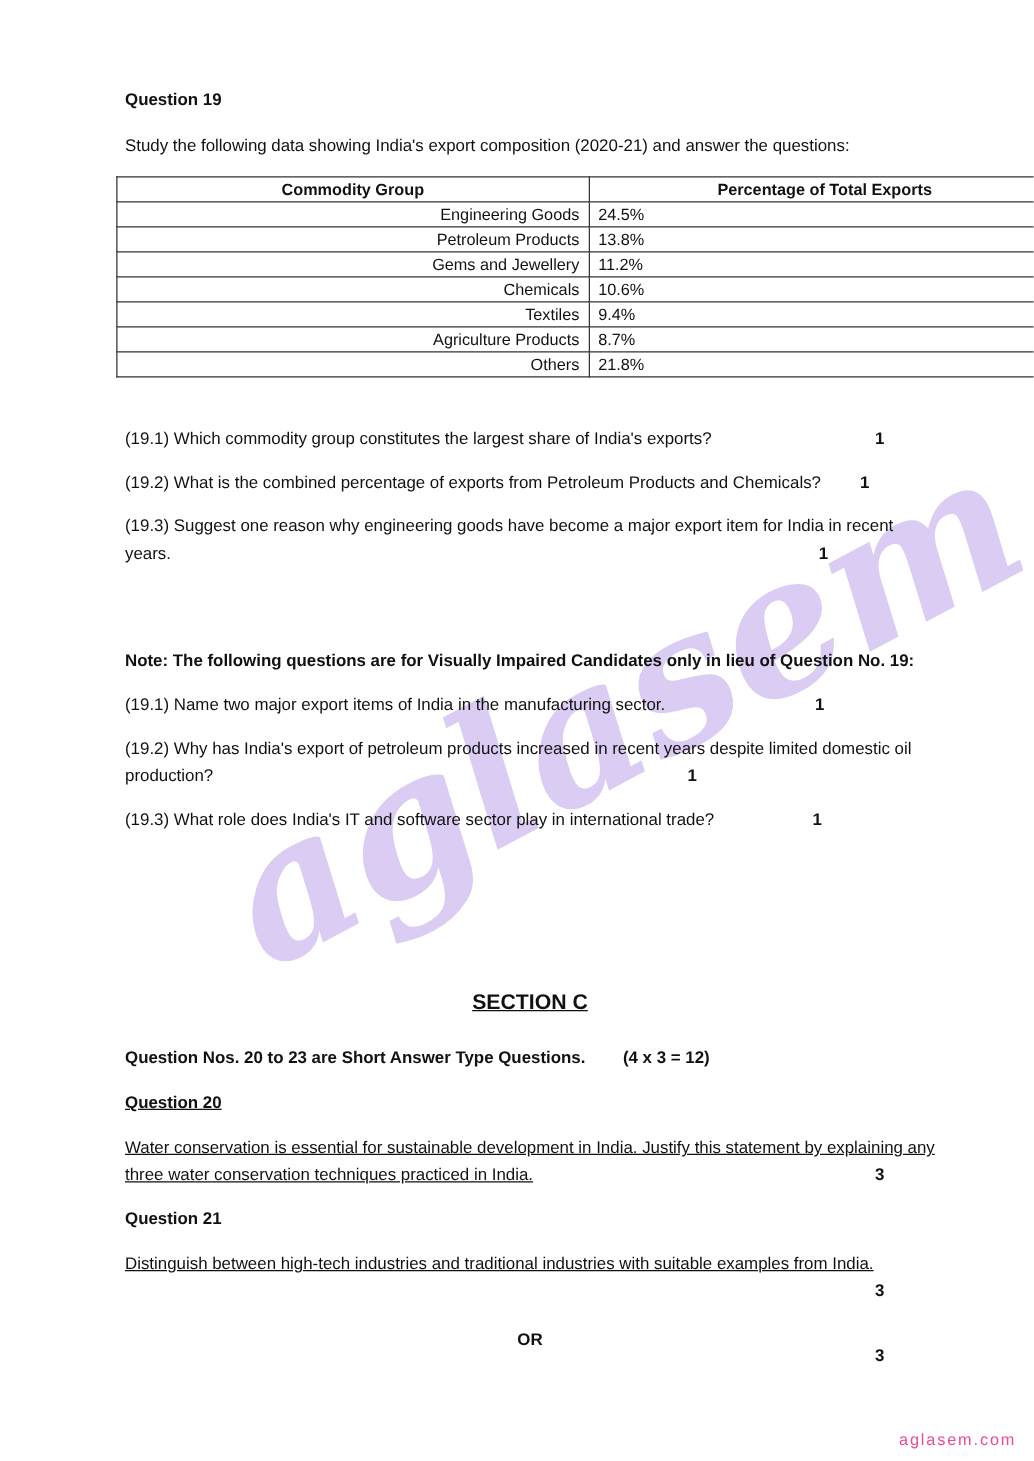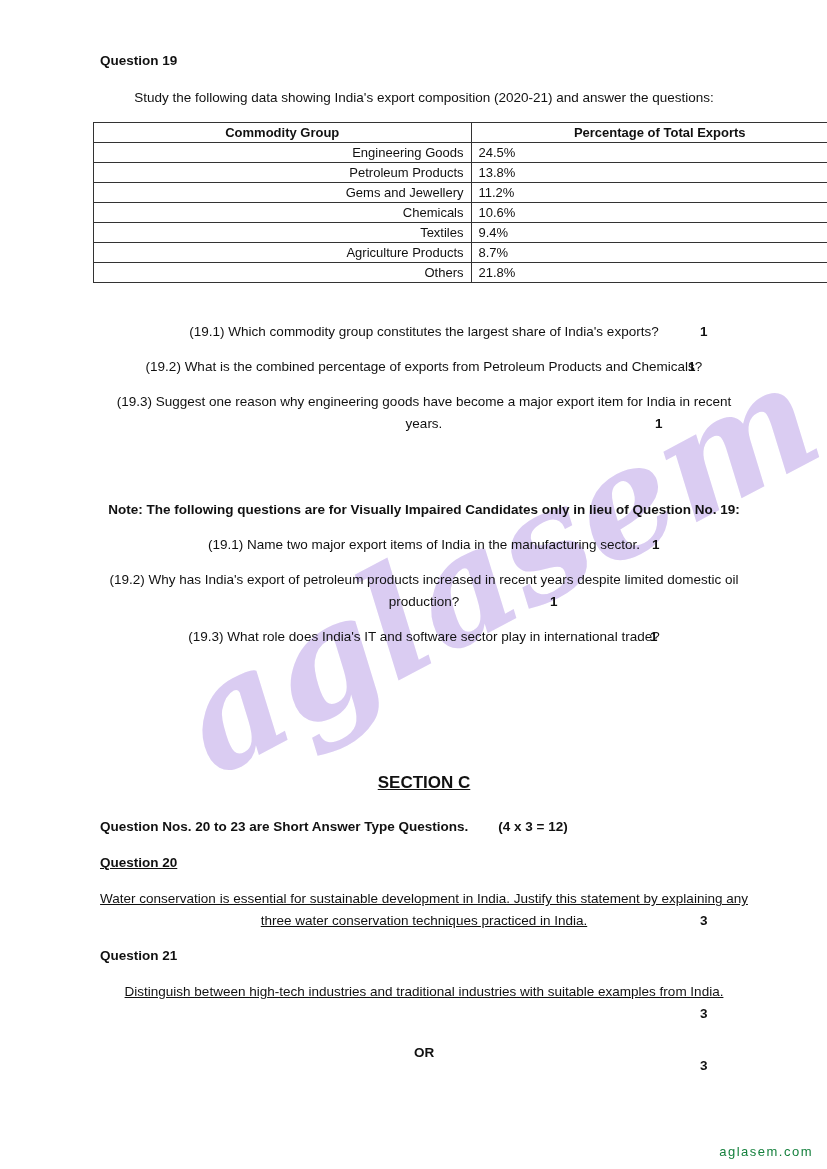--- a/index.html
+++ b/index.html
@@ -10,28 +10,27 @@
     height: 1169px;
     background: #ffffff;
     font-family: "Liberation Sans", sans-serif;
     font-size: 13.5px;
     color: #111111;
     overflow: hidden;
   }
   .content {
     position: relative;
     z-index: 1;
-    padding: 52px 0 0 100px;
+    padding: 71px 0 0 100px;
     width: 760px;
   }
   .para {
     position: relative;
     width: 648px;
     line-height: 22px;
-    text-align: center;
   }
   .heading {
     font-weight: bold;
     line-height: 18px;
   }
   .marks {
     position: absolute;
     bottom: 0;
     font-weight: bold;
   }
@@ -107,21 +106,21 @@
     transform: rotate(-28deg);
     transform-origin: center center;
     white-space: nowrap;
     pointer-events: none;
   }
   .footer-link {
     position: absolute;
     right: 14px;
     bottom: 10px;
     z-index: 1;
-    color: #15803d;
+    color: #ec4899;
     font-size: 13px;
     letter-spacing: 1.5px;
     text-decoration: none;
     cursor: pointer;
   }
 </style>
 </head>
 <body>
 
 <div class="page">

